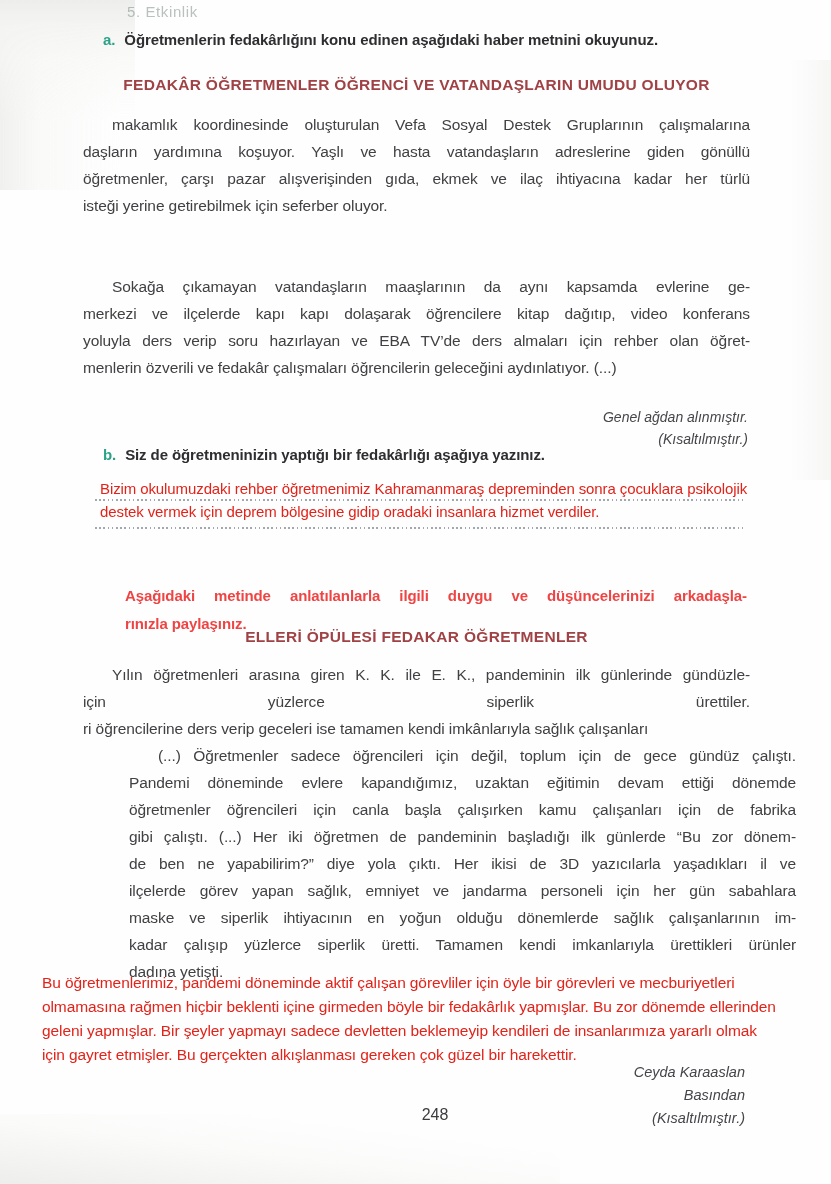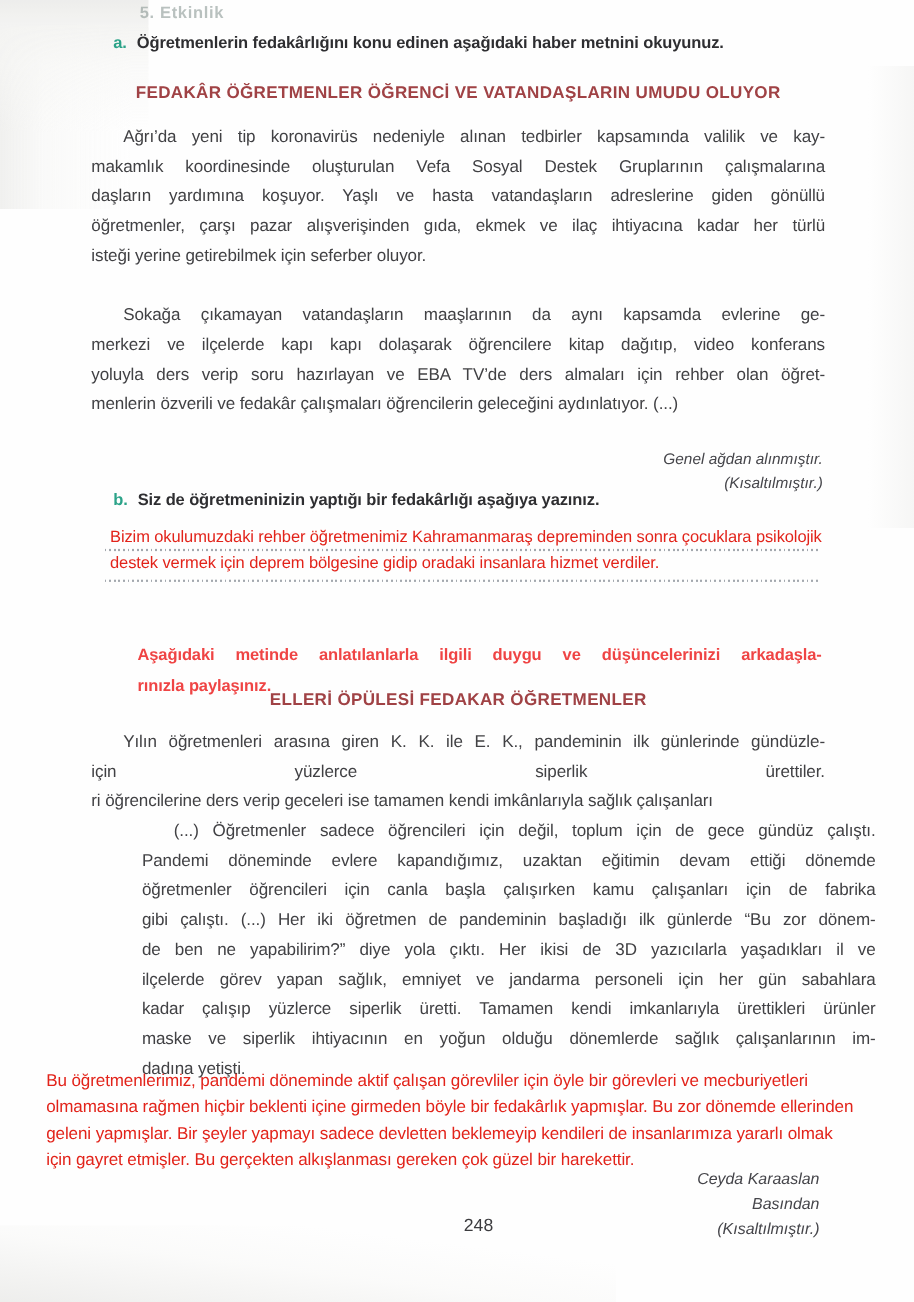--- a/index.html
+++ b/index.html
@@ -26,21 +26,21 @@
     background:linear-gradient(to top right,rgba(232,232,230,.75),rgba(244,244,242,.35) 45%,rgba(250,250,248,0) 75%);
     pointer-events:none;
   }
   .shade-right{
     position:absolute;right:0;top:60px;width:60px;height:420px;
     background:linear-gradient(to left,rgba(238,238,236,.5),rgba(250,250,248,0) 70%);
     pointer-events:none;
   }
   .faint-header{
     position:absolute;left:127px;top:3px;
-    font-size:15px;font-weight:bold;letter-spacing:.6px;
+    font-size:15px;font-weight:normal;letter-spacing:.6px;
     color:rgba(128,142,138,.55);filter:blur(.4px);
   }
   .item{
     position:absolute;left:103px;width:700px;
     display:flex;gap:9px;align-items:baseline;
     font-weight:bold;font-size:15px;color:#2e2e31;
     letter-spacing:-.1px;white-space:nowrap;
   }
   .item .marker{color:var(--marker-teal,#2ca389);font-weight:bold;}
   .item-a{top:31px;}
@@ -110,21 +110,20 @@
   <div class="faint-header">5. Etkinlik</div>
 
   <div class="item item-a">
     <span class="marker">a.</span>
     <span class="item-text">Öğretmenlerin fedakârlığını konu edinen aşağıdaki haber metnini okuyunuz.</span>
   </div>
 
   <div class="news-title t1">FEDAKÂR ÖĞRETMENLER ÖĞRENCİ VE VATANDAŞLARIN UMUDU OLUYOR</div>
 
   <div class="para indent p1">
-      <div class="ln">Ağrı’da yeni tip koronavirüs nedeniyle alınan tedbirler kapsamında valilik ve kay-</div>
       <div class="ln">makamlık koordinesinde oluşturulan Vefa Sosyal Destek Gruplarının çalışmalarına</div>
       <div class="ln">daşların yardımına koşuyor. Yaşlı ve hasta vatandaşların adreslerine giden gönüllü</div>
       <div class="ln">öğretmenler, çarşı pazar alışverişinden gıda, ekmek ve ilaç ihtiyacına kadar her türlü</div>
       <div class="ln">isteği yerine getirebilmek için seferber oluyor.</div>
     </div>
   <div class="para indent p2">
       <div class="ln">Sokağa çıkamayan vatandaşların maaşlarının da aynı kapsamda evlerine ge-</div>
       <div class="ln">merkezi ve ilçelerde kapı kapı dolaşarak öğrencilere kitap dağıtıp, video konferans</div>
       <div class="ln">yoluyla ders verip soru hazırlayan ve EBA TV’de ders almaları için rehber olan öğret-</div>
       <div class="ln">menlerin özverili ve fedakâr çalışmaları öğrencilerin geleceğini aydınlatıyor. (...)</div>
@@ -159,22 +158,22 @@
       <div class="ln">için yüzlerce siperlik ürettiler.</div>
       <div class="ln">ri öğrencilerine ders verip geceleri ise tamamen kendi imkânlarıyla sağlık çalışanları</div>
     </div>
   <div class="para indent p4">
       <div class="ln">(...) Öğretmenler sadece öğrencileri için değil, toplum için de gece gündüz çalıştı.</div>
       <div class="ln">Pandemi döneminde evlere kapandığımız, uzaktan eğitimin devam ettiği dönemde</div>
       <div class="ln">öğretmenler öğrencileri için canla başla çalışırken kamu çalışanları için de fabrika</div>
       <div class="ln">gibi çalıştı. (...) Her iki öğretmen de pandeminin başladığı ilk günlerde “Bu zor dönem-</div>
       <div class="ln">de ben ne yapabilirim?” diye yola çıktı. Her ikisi de 3D yazıcılarla yaşadıkları il ve</div>
       <div class="ln">ilçelerde görev yapan sağlık, emniyet ve jandarma personeli için her gün sabahlara</div>
+      <div class="ln">maske ve siperlik ihtiyacının en yoğun olduğu dönemlerde sağlık çalışanlarının im-</div>
       <div class="ln">kadar çalışıp yüzlerce siperlik üretti. Tamamen kendi imkanlarıyla ürettikleri ürünler</div>
-      <div class="ln">maske ve siperlik ihtiyacının en yoğun olduğu dönemlerde sağlık çalışanlarının im-</div>
       <div class="ln">dadına yetişti.</div>
     </div>
 
   <div class="answer answer-bottom">
       <div class="ln">Bu öğretmenlerimiz, pandemi döneminde aktif çalışan görevliler için öyle bir görevleri ve mecburiyetleri</div>
       <div class="ln">olmamasına rağmen hiçbir beklenti içine girmeden böyle bir fedakârlık yapmışlar. Bu zor dönemde ellerinden</div>
       <div class="ln">geleni yapmışlar. Bir şeyler yapmayı sadece devletten beklemeyip kendileri de insanlarımıza yararlı olmak</div>
       <div class="ln">için gayret etmişler. Bu gerçekten alkışlanması gereken çok güzel bir harekettir.</div>
     </div>
 

